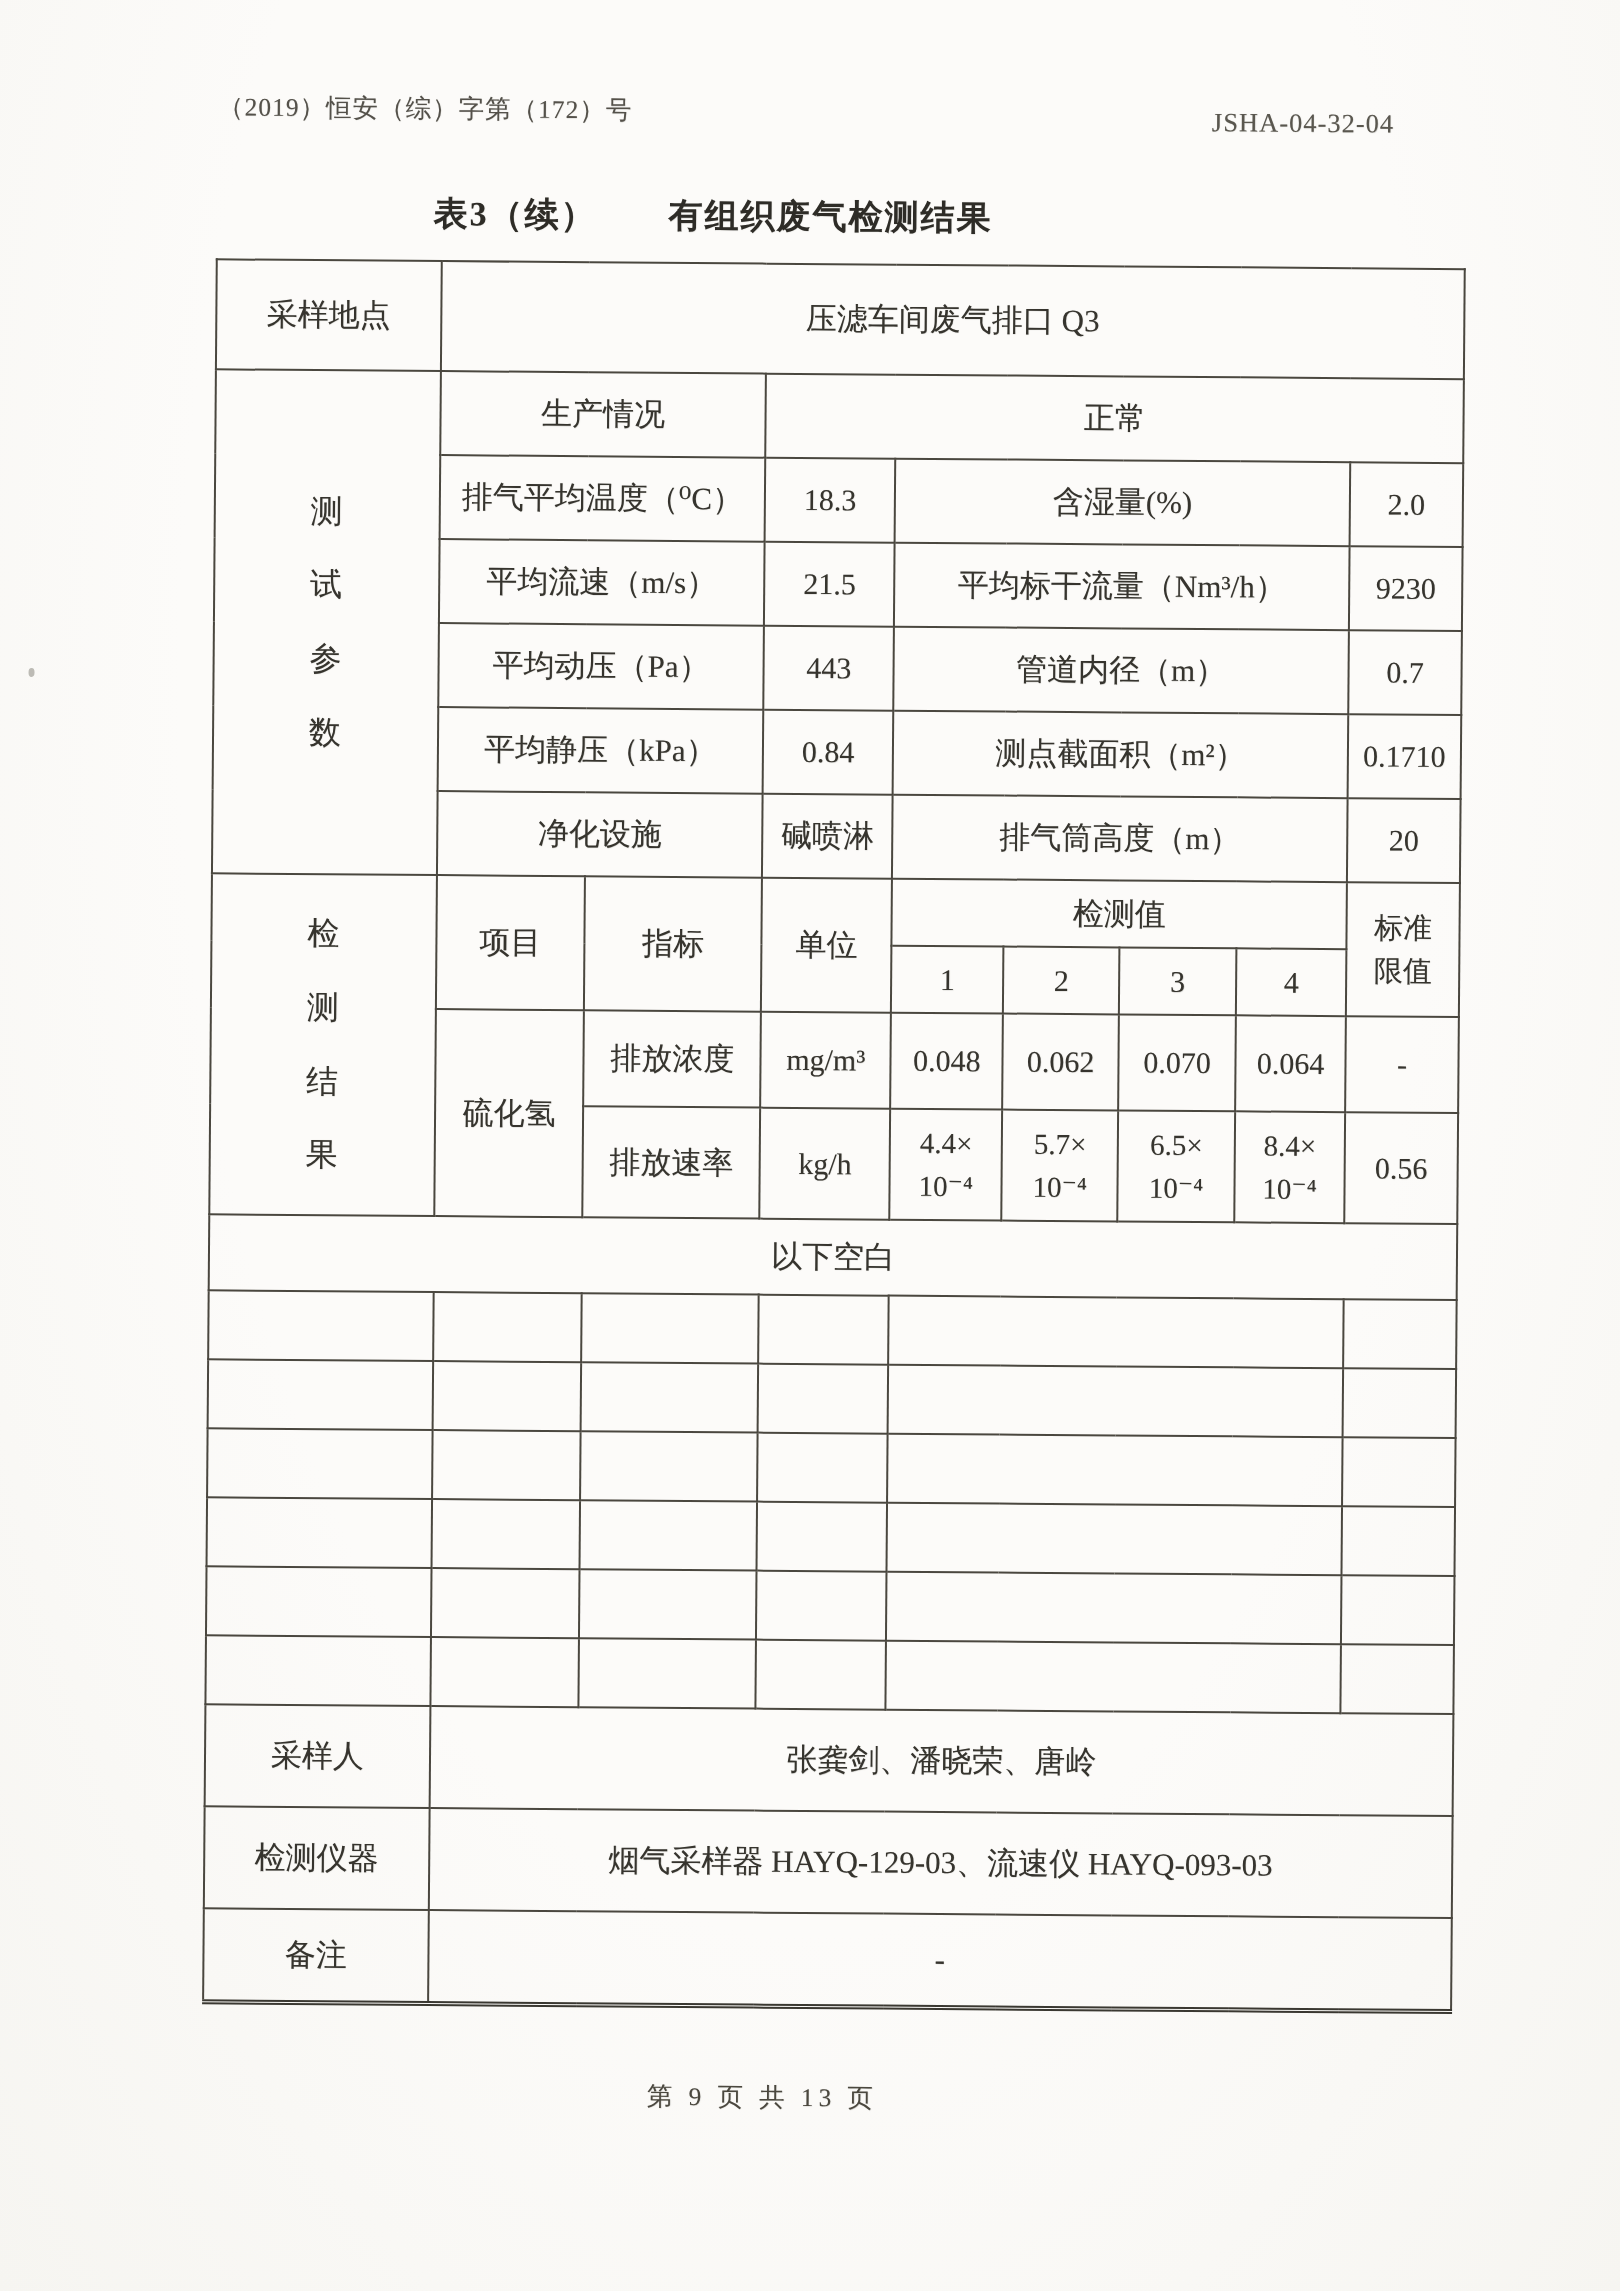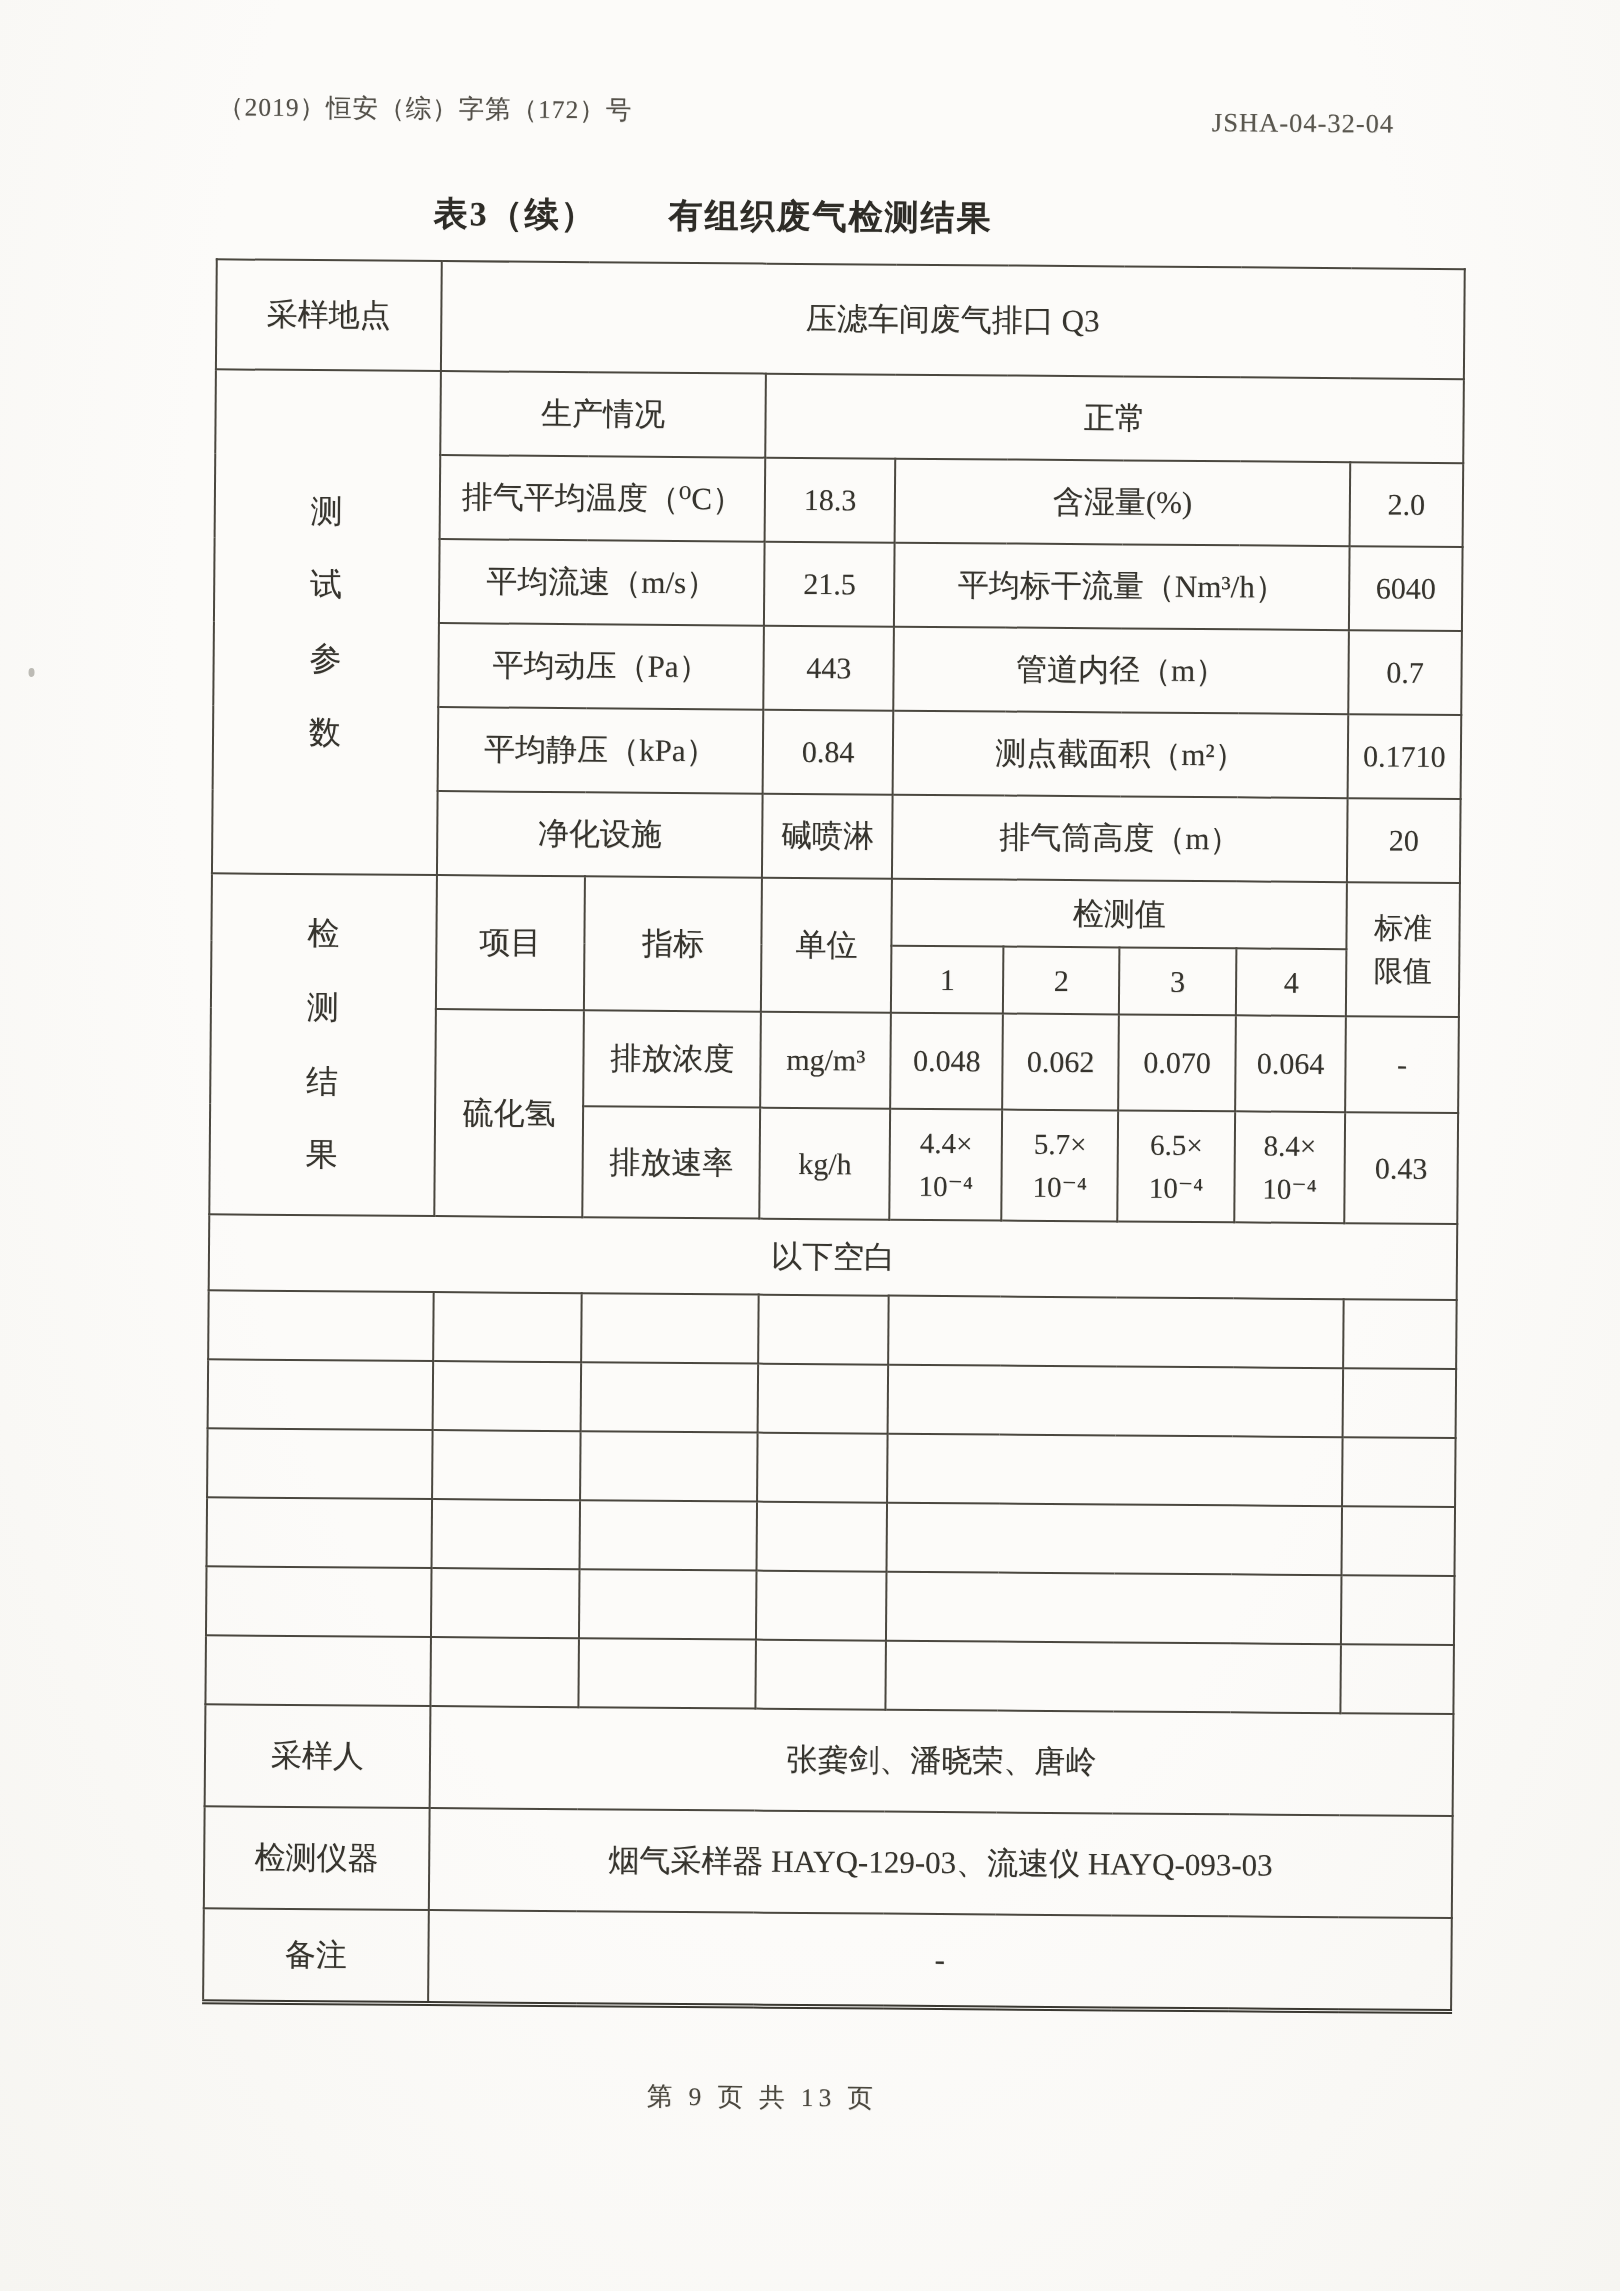--- a/index.html
+++ b/index.html
@@ -108,21 +108,21 @@
     <tr class="rh88">
       <td colspan="2">排气平均温度（⁰C）</td>
       <td class="num">18.3</td>
       <td colspan="4">含湿量(%)</td>
       <td class="num">2.0</td>
     </tr>
     <tr class="rh88">
       <td colspan="2">平均流速（m/s）</td>
       <td class="num">21.5</td>
       <td colspan="4">平均标干流量（Nm³/h）</td>
-      <td class="num">6040</td>
+      <td class="num">9230</td>
     </tr>
     <tr class="rh88">
       <td colspan="2">平均动压（Pa）</td>
       <td class="num">443</td>
       <td colspan="4">管道内径（m）</td>
       <td class="num">0.7</td>
     </tr>
     <tr class="rh88">
       <td colspan="2">平均静压（kPa）</td>
       <td class="num">0.84</td>
@@ -169,21 +169,21 @@
       <td>排放速率</td>
       <td class="num">kg/h</td>
       <td class="rate">4.4×
 10⁻⁴</td>
       <td class="rate">5.7×
 10⁻⁴</td>
       <td class="rate">6.5×
 10⁻⁴</td>
       <td class="rate">8.4×
 10⁻⁴</td>
-      <td class="num">0.43</td>
+      <td class="num">0.56</td>
     </tr>
 
     <tr class="rh80 sec">
       <td colspan="9">以下空白</td>
     </tr>
 
     <tr class="rh72">
       <td></td>
           <td></td>
       <td></td>

